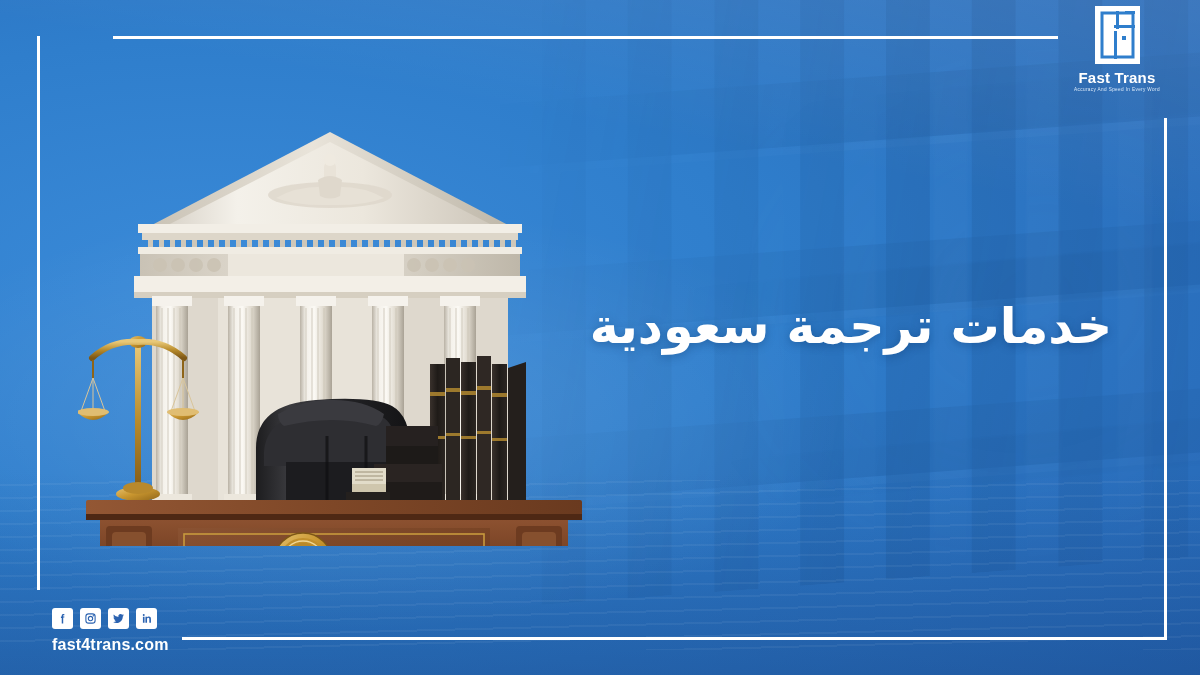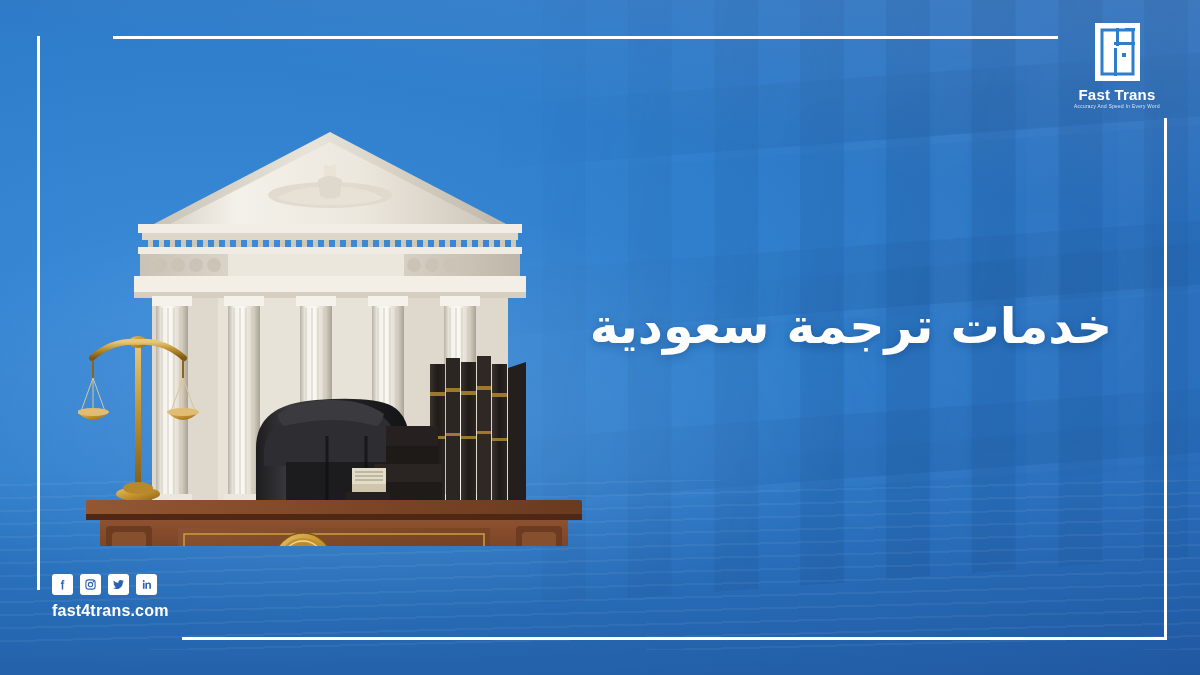--- a/index.html
+++ b/index.html
@@ -66,39 +66,39 @@
   }
 
   
   .rule{position:absolute;background:#ffffff;}
   .rule-top{left:113px;top:36px;width:945px;height:3px;}
   .rule-left-long{left:37px;top:36px;width:3px;height:554px;}
   .rule-bottom{left:182px;top:637px;width:982px;height:3px;}
   .rule-right{left:1164px;top:118px;width:3px;height:522px;}
 
   
-  .logo{position:absolute;left:1069px;top:22px;width:96px;text-align:center;}
+  .logo{position:absolute;left:1069px;top:5px;width:96px;text-align:center;}
   .logo-mark{width:47px;height:60px;margin:0 auto 5px;}
   .logo-name{color:#ffffff;font-size:15px;font-weight:bold;letter-spacing:.2px;line-height:1;}
   .logo-tag{color:#dbeaf9;font-size:4.6px;letter-spacing:.35px;line-height:1;margin-top:3px;
             transform:scaleX(1.02);white-space:nowrap;}
 
   
   .headline{
     position:absolute;right:88px;top:298px;
     color:#ffffff;font-size:49px;font-weight:bold;
     direction:rtl;text-align:right;white-space:nowrap;
     font-family:"DejaVu Sans","Liberation Sans",sans-serif;
     letter-spacing:.5px;
     text-shadow:0 2px 10px rgba(10,45,95,.35);
     margin-left:17px;
   }
 
   
-  .footer{position:absolute;left:52px;top:574px;}
+  .footer{position:absolute;left:52px;top:608px;}
   .social-row{display:flex;gap:7px;}
   .social{
     width:21px;height:21px;background:#ffffff;border-radius:3px;
     display:flex;align-items:center;justify-content:center;
   }
   .social svg{display:block;}
   .site{color:#ffffff;font-size:16px;font-weight:bold;margin-top:7px;letter-spacing:.2px;}
 
   
   .art{position:absolute;left:78px;top:96px;width:510px;height:450px;}

